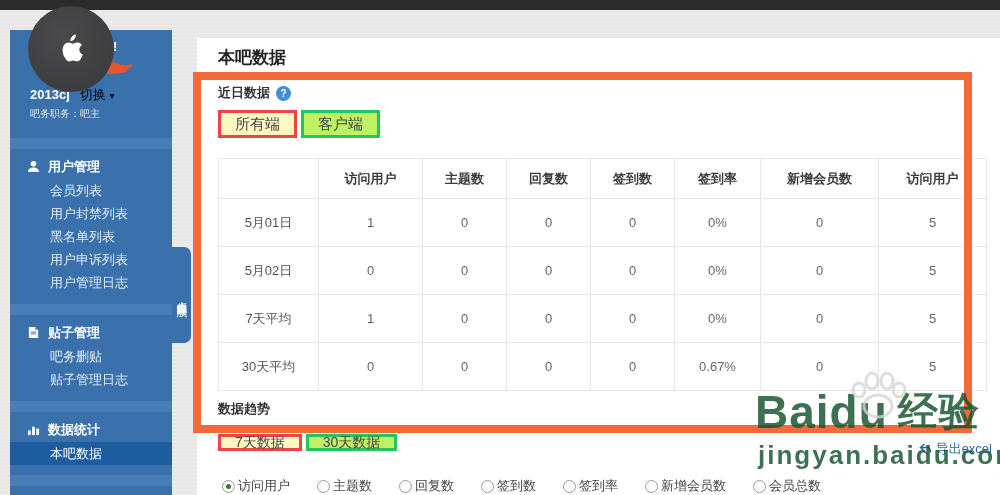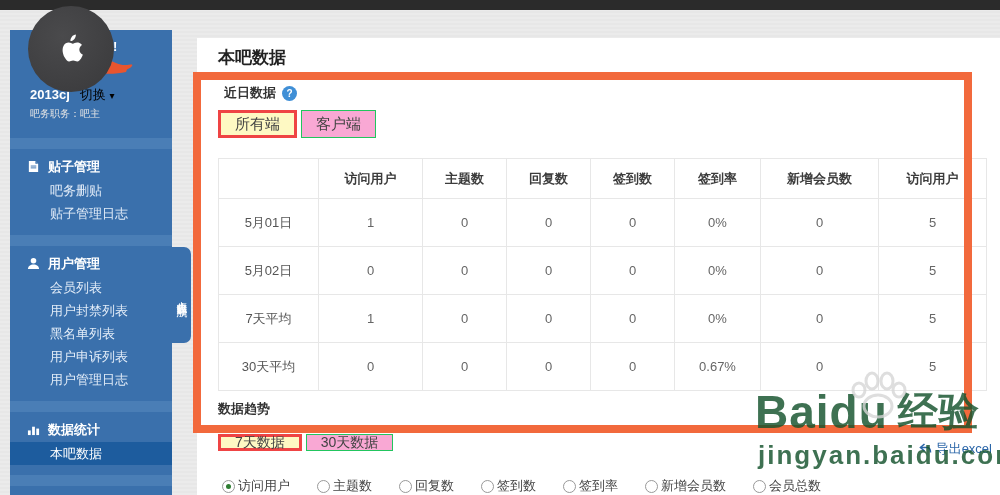--- a/index.html
+++ b/index.html
@@ -34,25 +34,25 @@
   .avatar {
     position:absolute; left:28px; top:6px; width:86px; height:86px; border-radius:50%;
     background:radial-gradient(circle at 40% 35%, #4a4a4c, #39393b); z-index:20;
     display:flex; align-items:center; justify-content:center;
   }
 
   
   .panel { position:absolute; left:197px; top:38px; width:803px; height:457px; background:#fff; z-index:1; }
   .page-title { position:absolute; left:21px; top:8px; font-size:17px; font-weight:bold; color:#222; }
   .section-heading { font-size:13px; font-weight:bold; color:#333; display:flex; align-items:center; gap:6px; }
-  .recent-heading { position:absolute; left:27px; top:46px; }
+  .recent-heading { position:absolute; left:21px; top:46px; }
   .help-icon { width:15px; height:15px; border-radius:50%; background:#3f8fd6; color:#fff; font-size:10px; font-weight:bold; display:inline-flex; align-items:center; justify-content:center; cursor:pointer; }
   .tabs { position:absolute; display:flex; gap:4px; }
   .recent-tabs { left:21px; top:72px; }
-  .tab { min-width:70px; height:28px; padding:0 14px; display:flex; align-items:center; justify-content:center; font-size:15px; color:#444; background:#f9a8d4; border:1px solid #22c55e; cursor:pointer; }
+  .tab { min-width:70px; height:28px; padding:0 14px; display:flex; align-items:center; justify-content:center; font-size:15px; color:#444; background:#bef264; border:3px solid #22c55e; cursor:pointer; }
   .tab.active { background:#fef9c3; border:3px solid #ef4444; }
 
   table.data { position:absolute; left:21px; top:120px; width:768px; border-collapse:collapse; table-layout:fixed; background:#fff; }
   table.data th, table.data td { border:1px solid #e7e7e7; text-align:center; font-size:13px; }
   table.data th { height:40px; font-weight:bold; color:#3c3c3c; }
   table.data td { height:48px; color:#666; }
   table.data td.rowlabel { color:#555; }
 
   .trend-heading { position:absolute; left:21px; top:362px; }
   .trend-tabs { left:21px; top:396px; }
@@ -86,44 +86,44 @@
     </svg>
     <div class="forum-row">
       <span>2013cj</span><span class="switch"><span>切换</span> <span class="caret">▾</span></span>
     </div>
     <div class="role">吧务职务：吧主</div>
   </div>
 
   <div class="sec">
     <div class="sec-head">
       <svg width="13" height="13" viewBox="0 0 14 14">
+          <circle cx="7" cy="4" r="3" fill="#fff"></circle>
+          <path d="M1 13c0-3.3 2.7-5 6-5s6 1.7 6 5z" fill="#fff"></path>
+        </svg>
+      <span>用户管理</span>
+    </div>
+    <div class="sec-item">会员列表</div>
+    <div class="sec-item">用户封禁列表</div>
+    <div class="sec-item">黑名单列表</div>
+    <div class="sec-item">用户申诉列表</div>
+    <div class="sec-item">用户管理日志</div>
+  </div>
+
+  <div class="sec">
+    <div class="sec-head">
+      <svg width="13" height="13" viewBox="0 0 14 14">
           <path fill="#fff" d="M2 1h7l3 3v9H2z"></path>
           <path fill="#3a70ac" d="M9 1v3h3z"></path>
           <rect x="4" y="6" width="6" height="1" fill="#3a70ac"></rect>
           <rect x="4" y="8" width="6" height="1" fill="#3a70ac"></rect>
         </svg>
       <span>贴子管理</span>
     </div>
     <div class="sec-item">吧务删贴</div>
     <div class="sec-item">贴子管理日志</div>
-  </div>
-
-  <div class="sec">
-    <div class="sec-head">
-      <svg width="13" height="13" viewBox="0 0 14 14">
-          <circle cx="7" cy="4" r="3" fill="#fff"></circle>
-          <path d="M1 13c0-3.3 2.7-5 6-5s6 1.7 6 5z" fill="#fff"></path>
-        </svg>
-      <span>用户管理</span>
-    </div>
-    <div class="sec-item">会员列表</div>
-    <div class="sec-item">用户封禁列表</div>
-    <div class="sec-item">黑名单列表</div>
-    <div class="sec-item">用户申诉列表</div>
-    <div class="sec-item">用户管理日志</div>
   </div>
 
   <div class="sec">
     <div class="sec-head">
       <svg width="13" height="13" viewBox="0 0 14 14">
           <rect x="1" y="8" width="3" height="5" fill="#fff"></rect>
           <rect x="5.5" y="4" width="3" height="9" fill="#fff"></rect>
           <rect x="10" y="6" width="3" height="7" fill="#fff"></rect>
         </svg>
       <span>数据统计</span>

